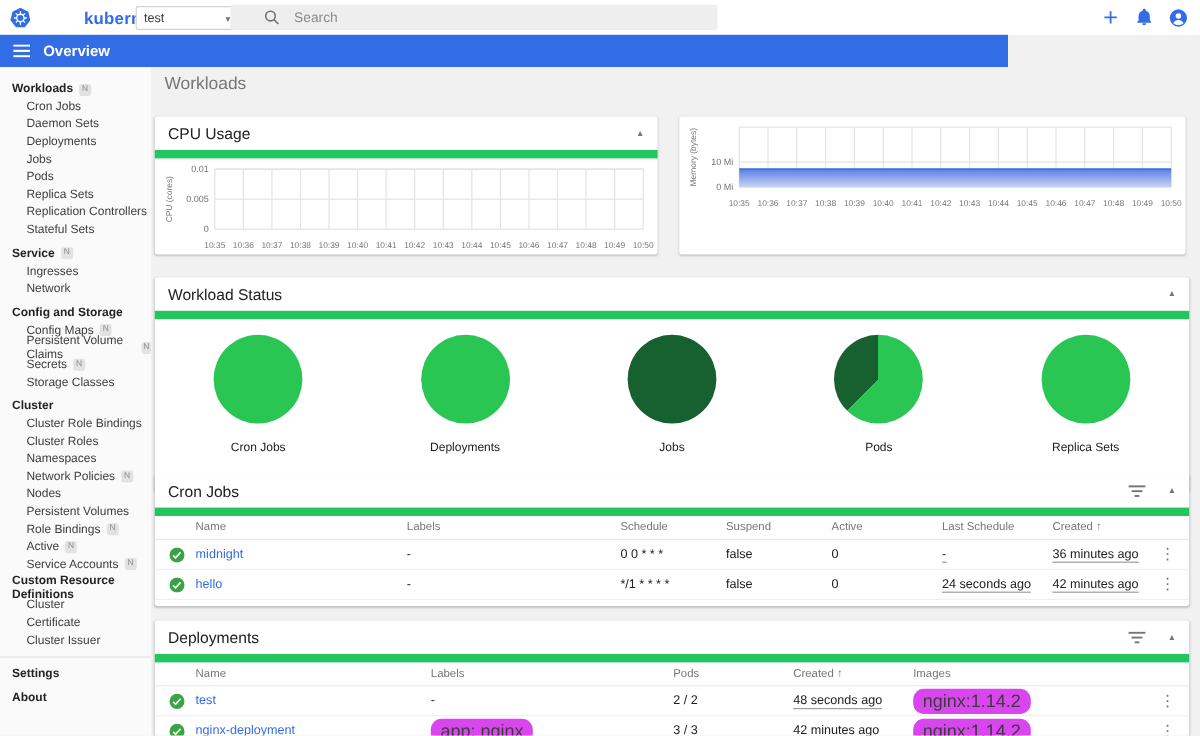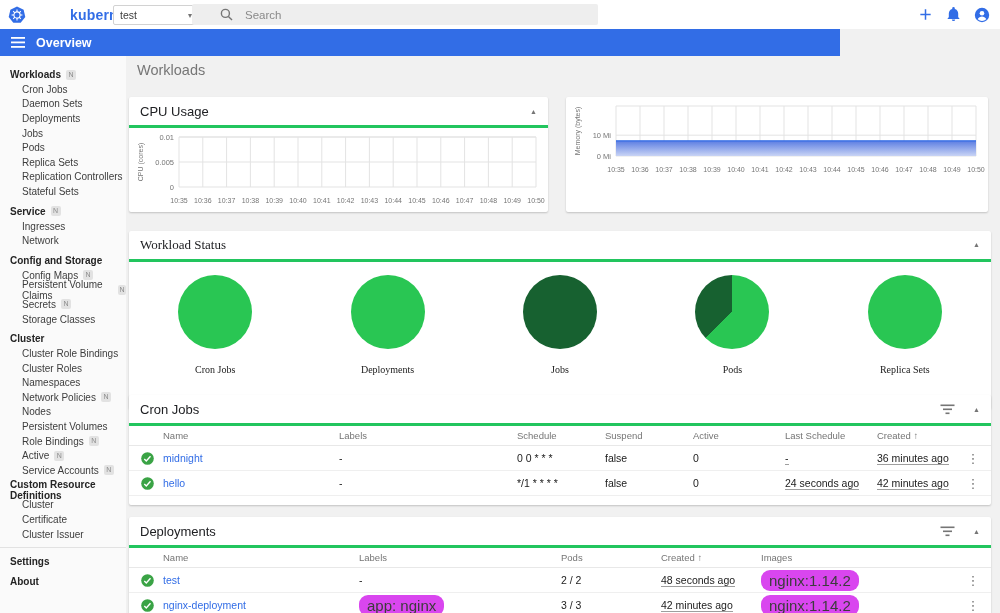--- a/index.html
+++ b/index.html
@@ -28,31 +28,31 @@
     font-size:10px;font-weight:bold;color:#242424;cursor:pointer;}
   .sb-item{height:14.6px;padding-left:22px;display:flex;align-items:center;gap:5px;font-size:10px;color:#3d3d3d;cursor:pointer;}
   .sb-badge{display:inline-block;width:10px;height:10px;background:#e2e2e2;color:#8a8a8a;font-size:7px;font-weight:normal;
     line-height:10px;text-align:center;border-radius:2px;}
   .sb-divider{border:none;border-top:1px solid #e2e2e2;margin:6px 0;}
   
   .content{position:absolute;top:56px;left:126px;right:0;bottom:0;background:#f1f1f1;overflow:hidden;}
   .page-title{position:absolute;top:6px;left:11px;font-size:14.5px;font-weight:normal;color:#767676;margin:0;}
   .card{position:absolute;background:#fff;border-radius:2px;box-shadow:0 1px 2px rgba(0,0,0,.2);}
   .card-header{height:28px;display:flex;align-items:center;justify-content:space-between;
-    padding:0 11px;border-bottom:3px solid #22c55e;}
+    padding:0 11px;border-bottom:7px solid #22c55e;}
   .card-title{font-size:13px;color:#202124;}
   .collapse-caret{color:#757575;font-size:7px;cursor:pointer;}
   .header-icons{display:flex;align-items:center;gap:18px;}
   .filter-icon{cursor:pointer;}
   
   #cpuCard{top:41px;left:3px;width:419px;height:115px;}
   #memCard{top:41px;left:440px;width:422px;height:115px;}
   .chart-body{padding-top:1px;}
   
-  #statusCard{top:175px;left:3px;width:862px;height:178px;font-family:Liberation Serif, serif;}
+  #statusCard{top:175px;left:3px;width:862px;height:178px;}
   .pies{display:flex;justify-content:space-around;padding-top:13px;}
   .pie-block{display:flex;flex-direction:column;align-items:center;width:150px;}
   .pie{width:74px;height:74px;border-radius:50%;}
   .pie-label{margin-top:15px;font-size:10px;color:#212121;}
   
   #cronCard{top:339px;left:3px;width:862px;height:110px;}
   #depCard{top:461px;left:3px;width:862px;height:120px;}
   .cron-grid{display:grid;grid-template-columns:34px 176px 178px 88px 88px 92px 92px 78px 36px;align-items:center;}
   .dep-grid{display:grid;grid-template-columns:34px 196px 202px 100px 100px 194px 36px;align-items:center;}
   .thead{height:19px;font-size:9.5px;color:#757575;border-bottom:1px solid #e8e8e8;}

